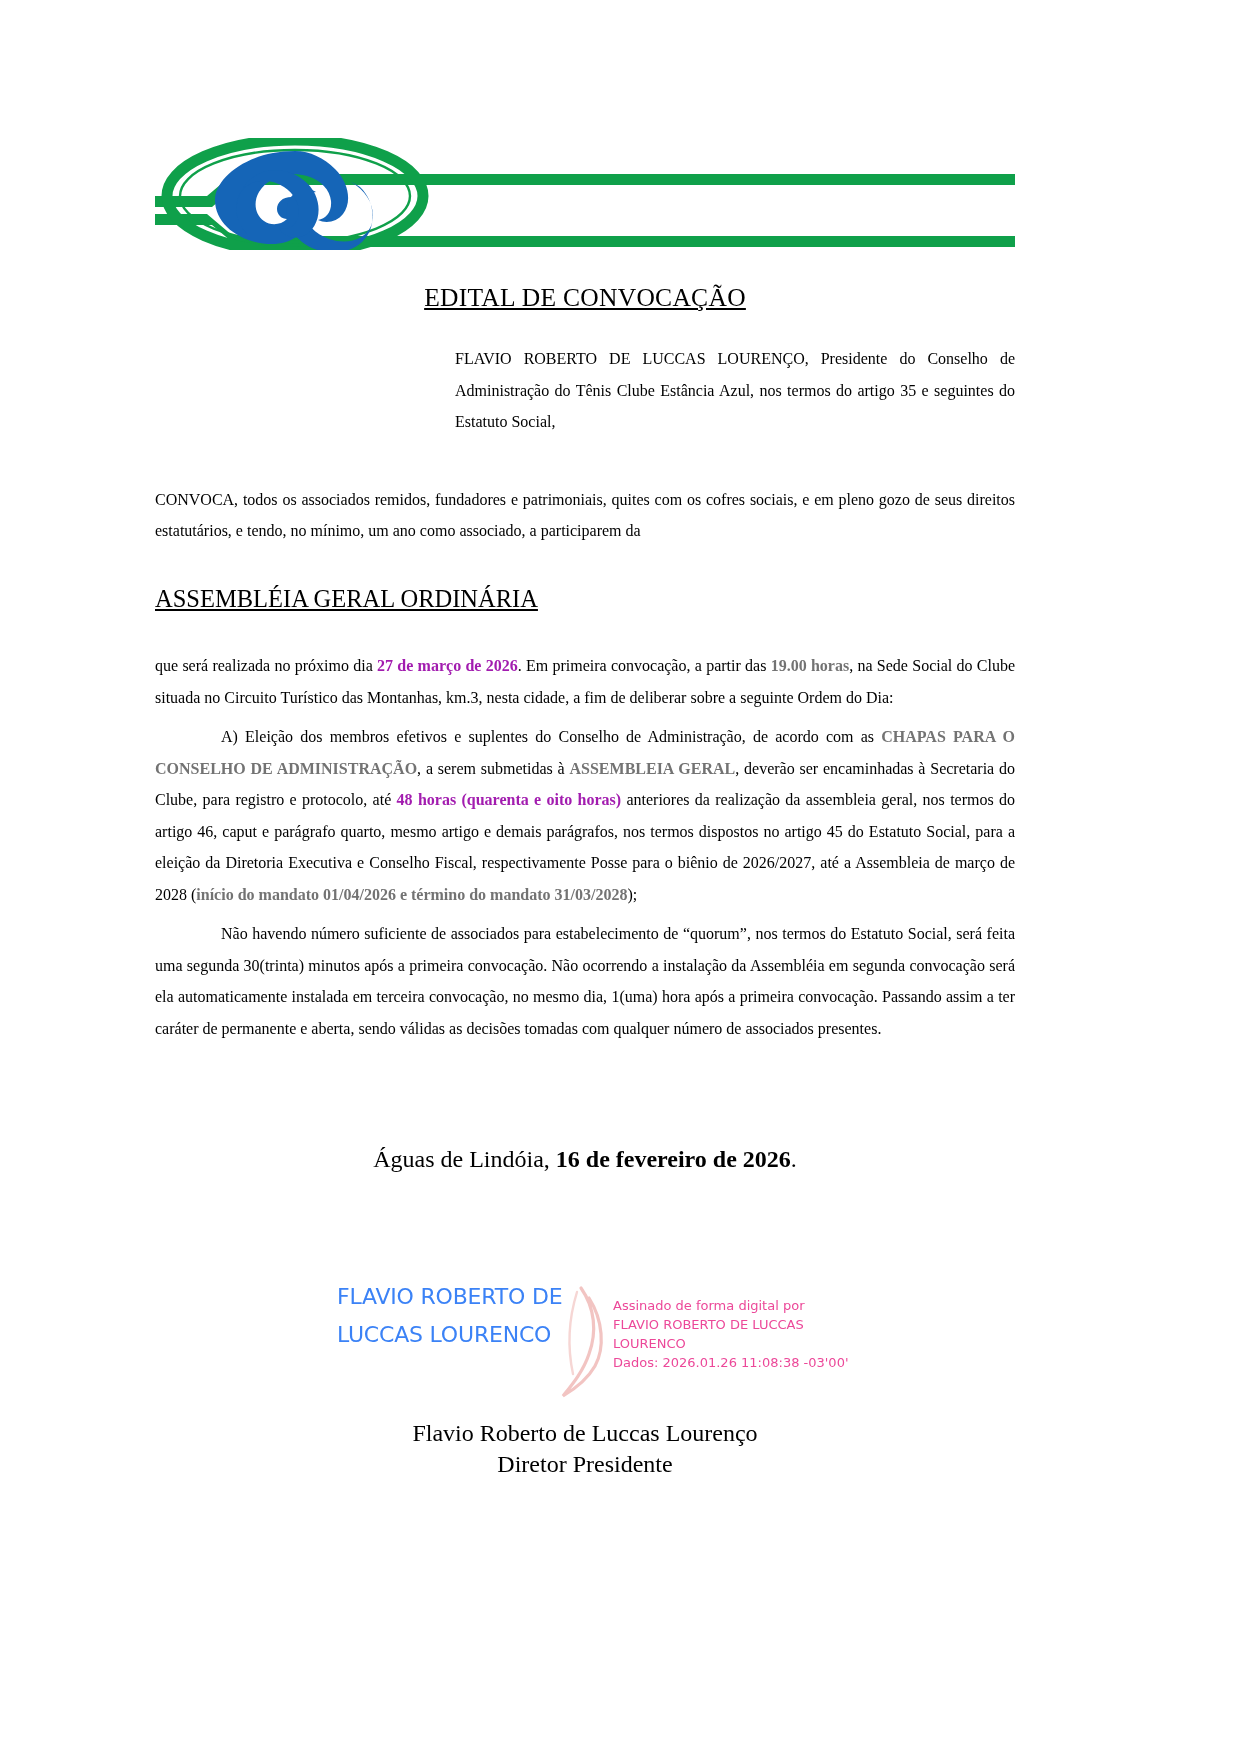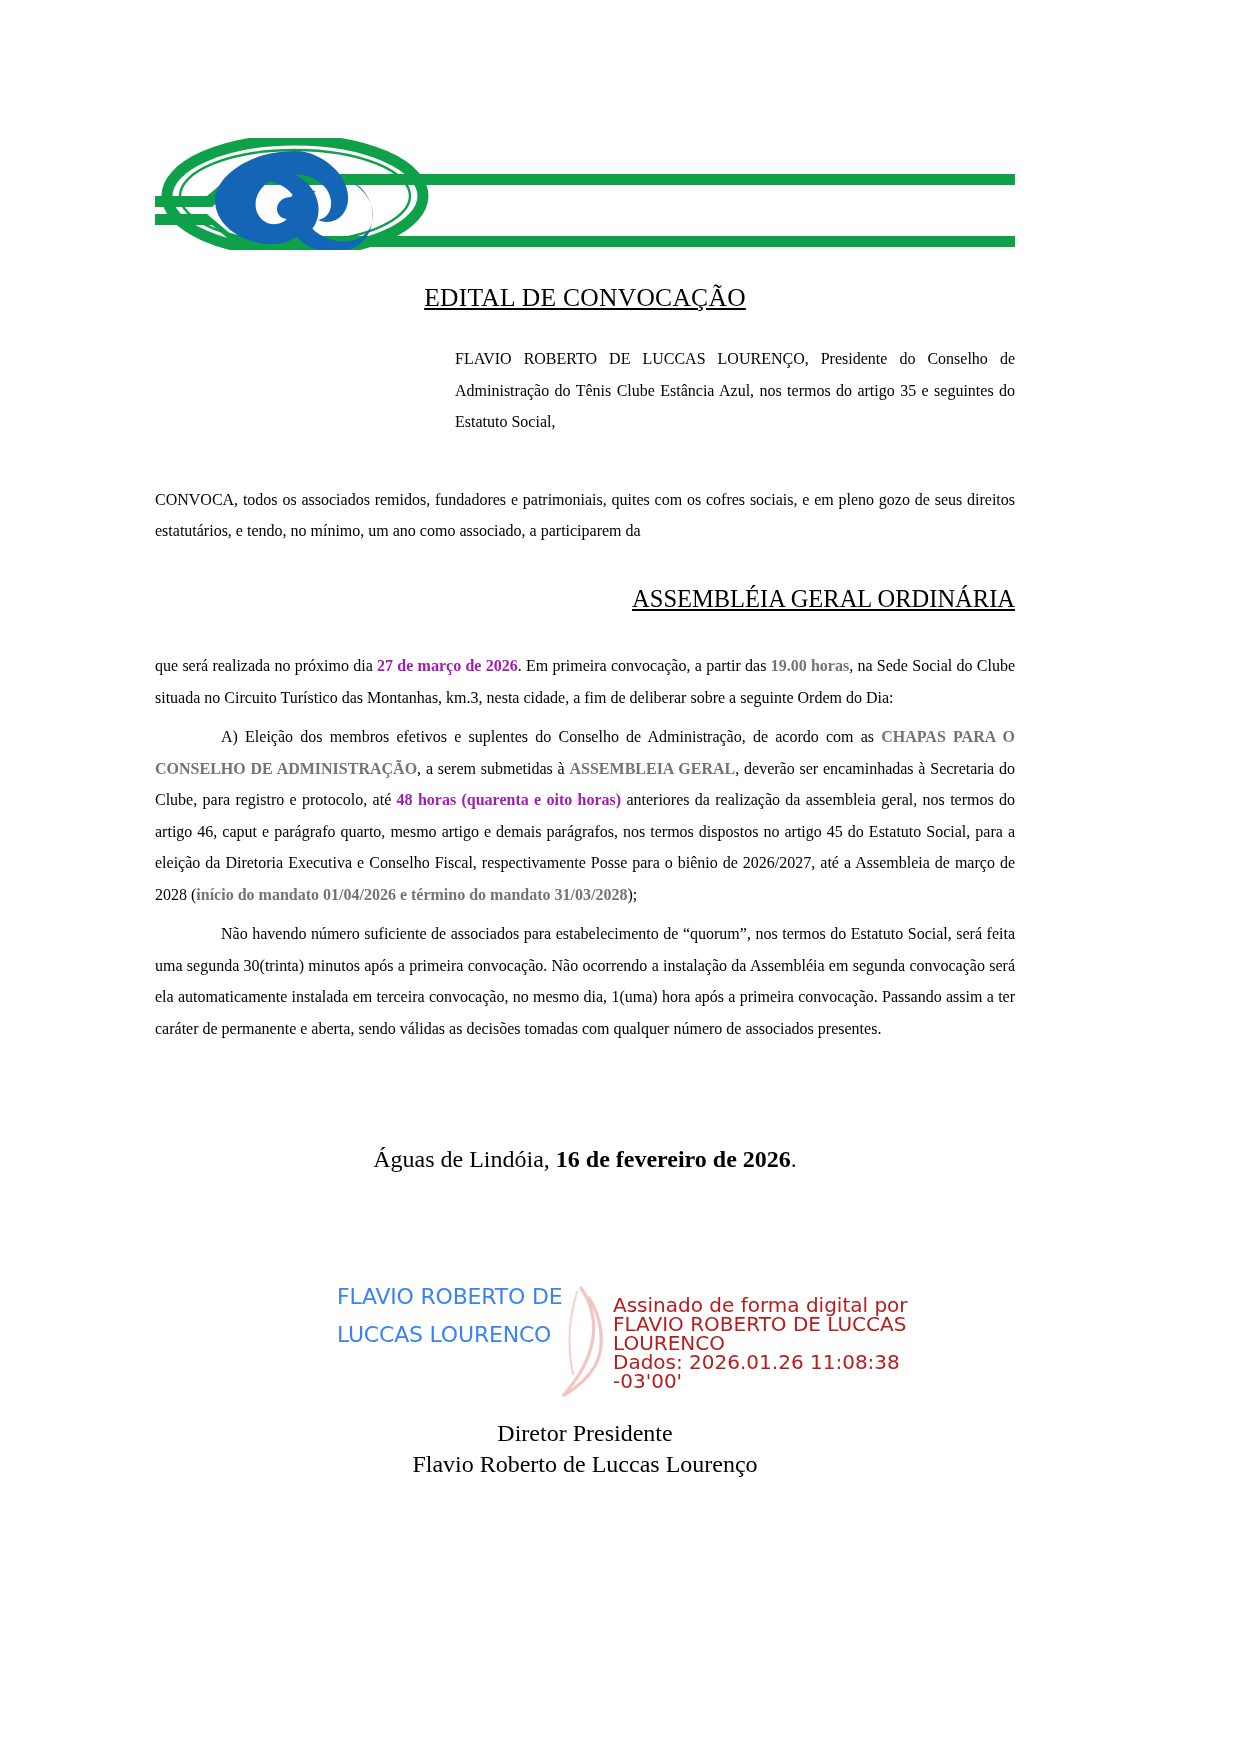--- a/index.html
+++ b/index.html
@@ -82,21 +82,21 @@
     margin-top: 30px;
     margin-left: 300px;
     width: 560px;
   }
   .gap-lg { margin-top: 46px; }
   .gap-md { margin-top: 36px; }
   .gap-sm { margin-top: 28px; }
   .indent-first { text-indent: 66px; margin-top: 8px; }
 
   .heading2 {
-    text-align: right;
+    text-align: left;
     font-size: 24.5px;
     margin-top: 36px;
   }
 
   .red {
     color: #a21caf;
     font-weight: bold;
   }
   .blue {
     color: #737373;
@@ -135,23 +135,23 @@
     width: 60px;
     height: 120px;
     pointer-events: none;
   }
   .sig-meta {
     position: absolute;
     left: 458px;
     top: 18px;
     width: 300px;
     font-family: "DejaVu Sans", "Liberation Sans", sans-serif;
-    font-size: 20px;
+    font-size: 13px;
     line-height: 19px;
-    color: #b91c1c;
+    color: #ec4899;
   }
   .sig-footer {
     position: absolute;
     left: 0;
     top: 140px;
     width: 860px;
     text-align: center;
     font-size: 24px;
     line-height: 31px;
   }
@@ -262,18 +262,18 @@
     </svg>
 
     <div class="sig-meta">
       <div>Assinado de forma digital por</div>
       <div>FLAVIO ROBERTO DE LUCCAS</div>
       <div>LOURENCO</div>
       <div>Dados: 2026.01.26 11:08:38 -03'00'</div>
     </div>
 
     <div class="sig-footer">
+      <div>Flavio Roberto de Luccas Lourenço</div>
       <div>Diretor Presidente</div>
-      <div>Flavio Roberto de Luccas Lourenço</div>
     </div>
   </div>
 
 </div>
 
 </body></html>

